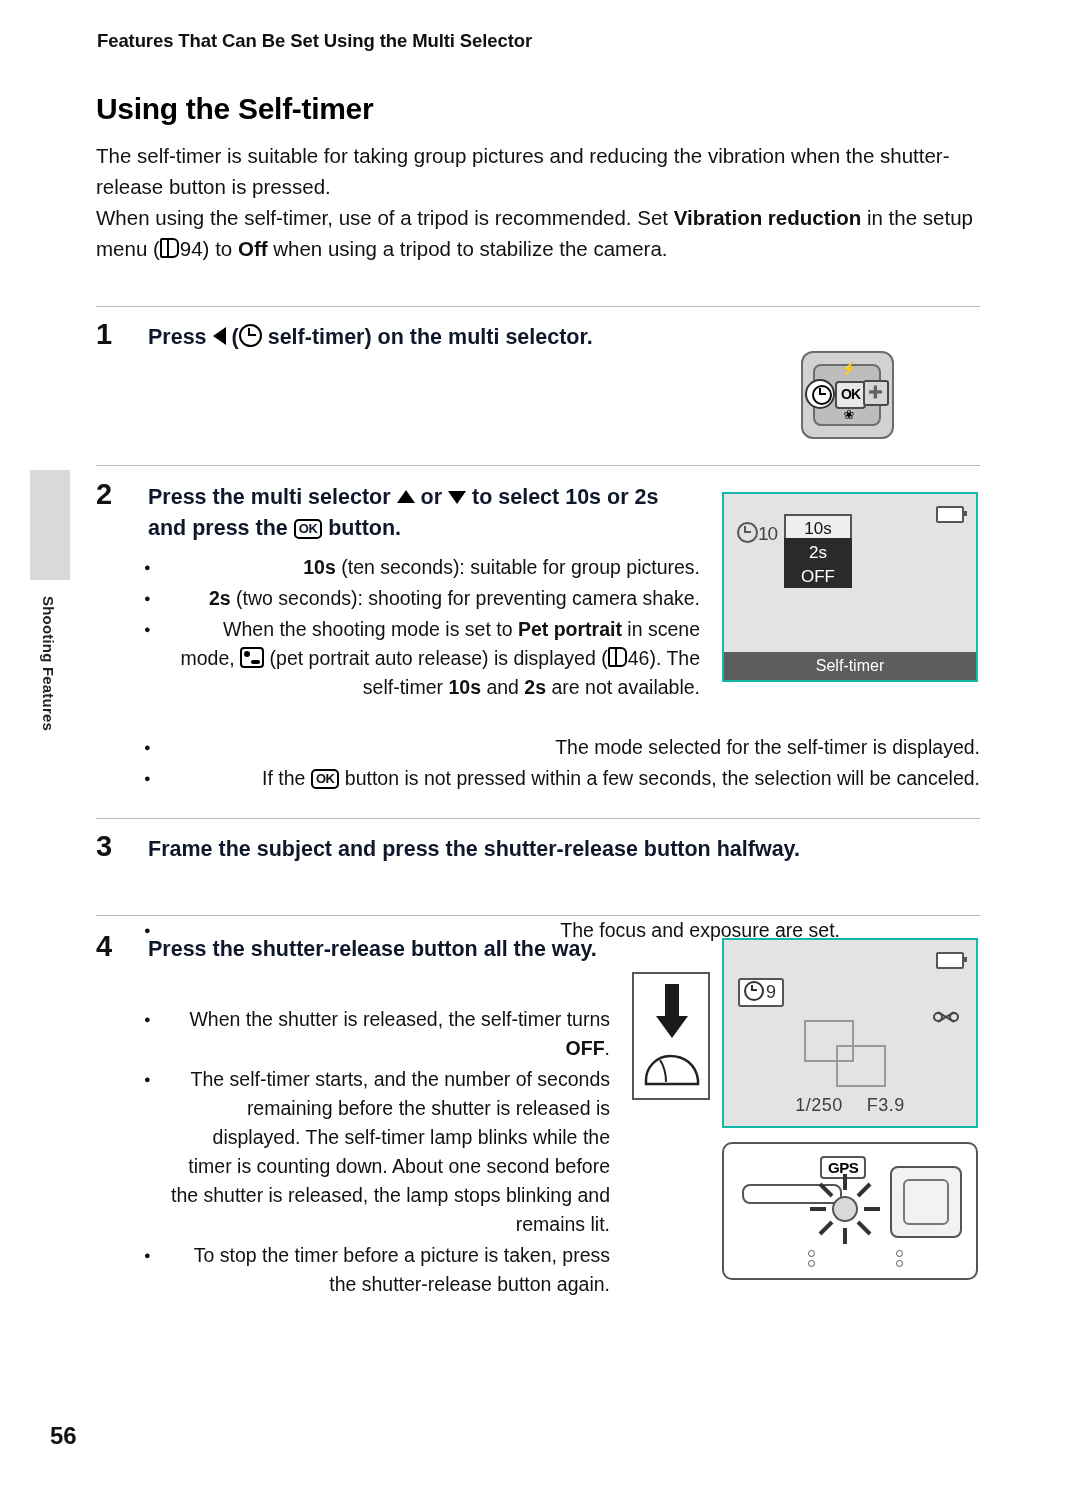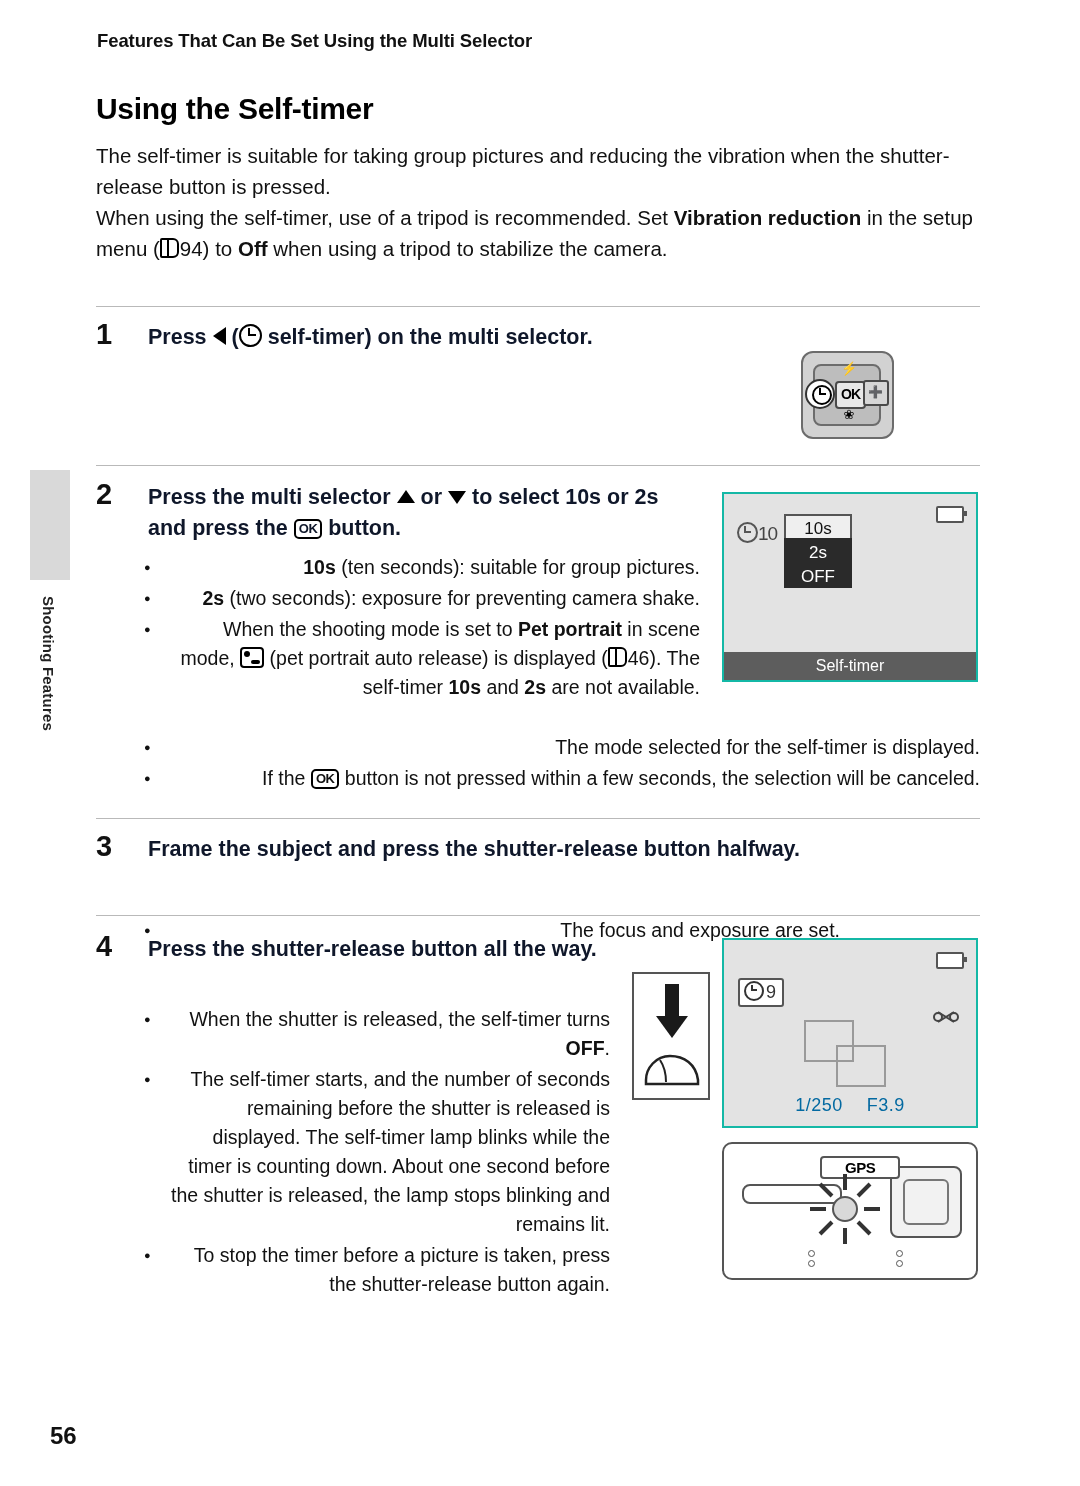--- a/index.html
+++ b/index.html
@@ -448,21 +448,21 @@
     right: 16px; top: 66px;
     font-size: 20px;
     color: #444;
   }
   .expo {
     position: absolute;
     left: 0; bottom: 10px;
     width: 100%;
     text-align: center;
     font-size: 18px;
-    color: #0369a1;
+    color: #404040;
     letter-spacing: 0.5px;
   }
   .expo span { margin: 0 12px; }
 
   
   .camfront {
     position: absolute;
     left: 722px; top: 1142px;
     width: 256px; height: 138px;
     border: 2px solid #555;
@@ -493,21 +493,21 @@
     border: 2px solid #555;
     border-radius: 8px;
   }
   .cf-gps {
     position: absolute;
     left: 96px; top: 12px;
     border: 2px solid #555;
     border-radius: 4px;
     font-size: 15px;
     font-weight: bold;
-    padding: 1px 23px;
+    padding: 1px 6px;
     background: #fff;
     letter-spacing: -0.5px;
   }
   .cf-lamp {
     position: absolute;
     left: 108px; top: 52px;
     width: 22px; height: 22px;
     border-radius: 50%;
     background: #d9d9d9;
     border: 2px solid #555;
@@ -604,21 +604,21 @@
     <div class="ms-right">➕</div>
   </div>
 
   <div class="step-num" style="left:96px; top:478px;">2</div>
   <div class="step-head" style="left:148px; top:482px; width:550px;">
     <span>Press the multi selector </span><span class="gl-up"></span><span> or </span><span class="gl-down"></span><span> to select </span><b>10s</b><span> or </span><b>2s</b><span> and press the </span><span class="gl-ok">OK</span><span> button.</span>
   </div>
 
   <div class="bullets" style="left:140px; top:553px; width:560px;">
     <div class="bl"><b>10s</b><span> (ten seconds): suitable for group pictures.</span></div>
-    <div class="bl"><b>2s</b><span> (two seconds): exposure for preventing camera shake.</span></div>
+    <div class="bl"><b>2s</b><span> (two seconds): shooting for preventing camera shake.</span></div>
     <div class="bl"><span>When the shooting mode is set to </span><b>Pet portrait</b><span> in scene mode, </span><span class="gl-pet"></span><span> (pet portrait auto release) is displayed (</span><span class="gl-book"></span><span>46). The self-timer </span><b>10s</b><span> and </span><b>2s</b><span> are not available.</span></div>
   </div>
 
   <div class="bullets" style="left:140px; top:733px; width:840px;">
     <div class="bl"><span>The mode selected for the self-timer is displayed.</span></div>
     <div class="bl"><span>If the </span><span class="gl-ok">OK</span><span> button is not pressed within a few seconds, the selection will be canceled.</span></div>
   </div>
 
   <div class="monitor mon1">
     <div class="battery"></div>

